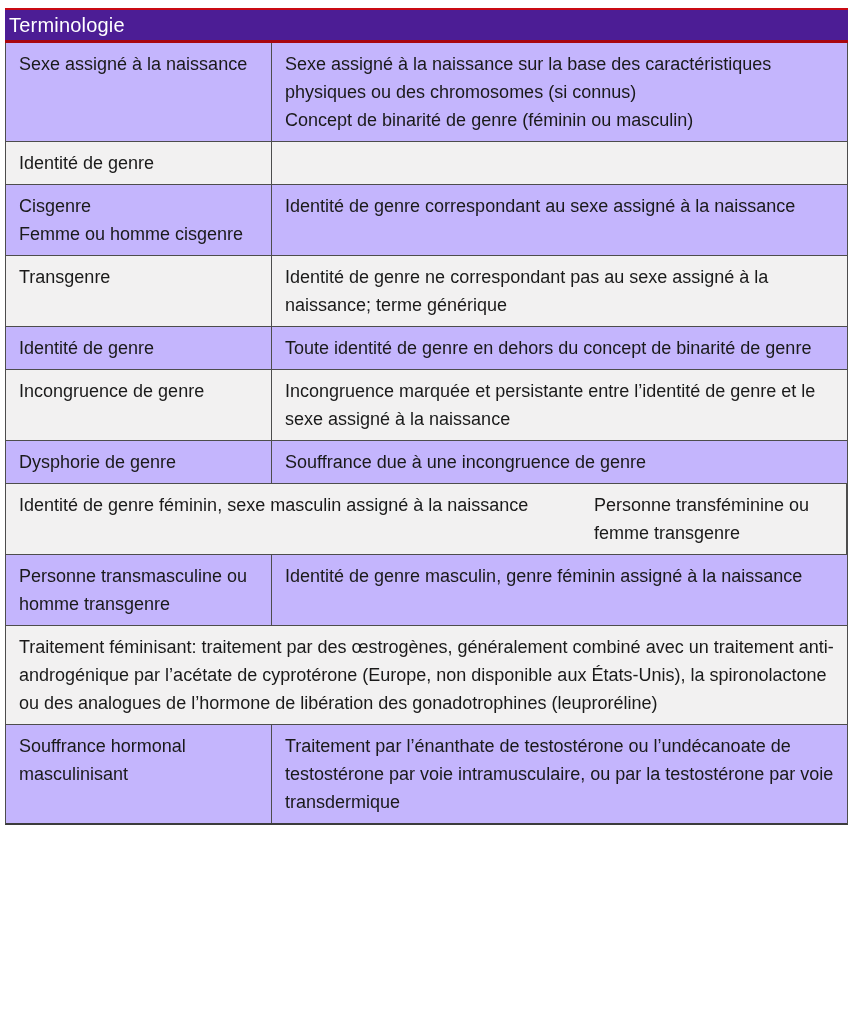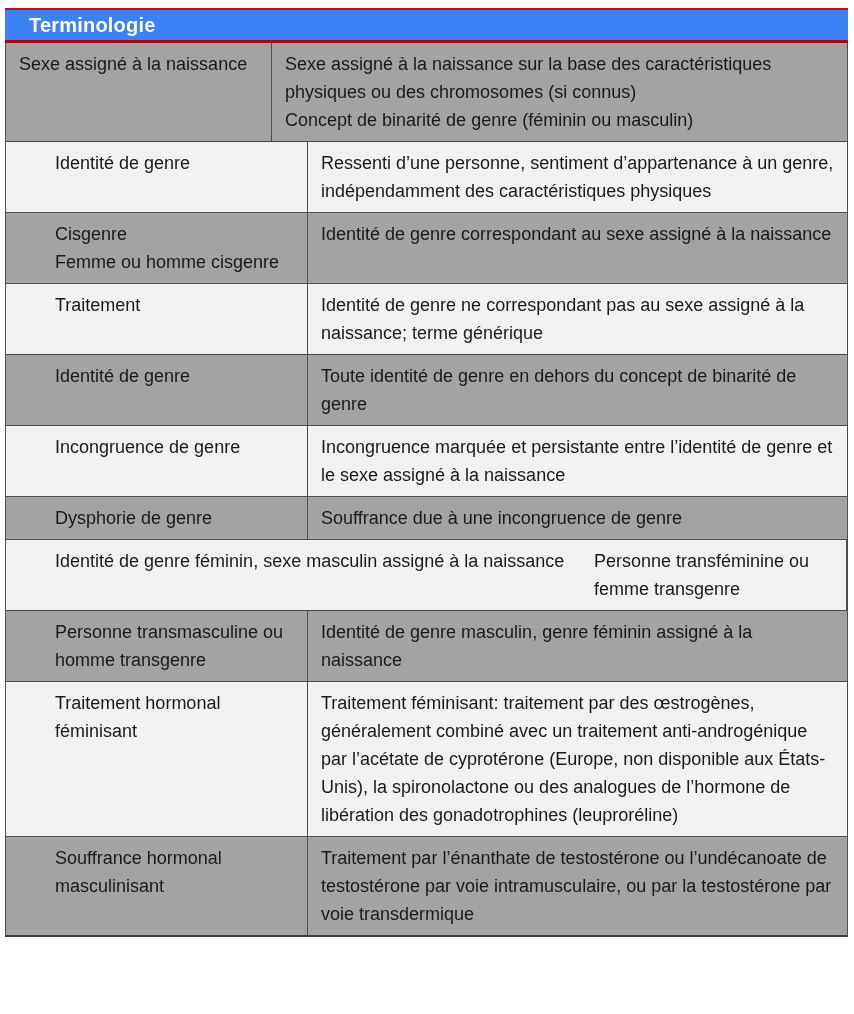--- a/index.html
+++ b/index.html
@@ -13,42 +13,41 @@
     height: 1014px;
     box-sizing: border-box;
     padding: 8px 6px 7px 5px;
     background: #ffffff;
   }
   .tbl {
     width: 100%;
     box-sizing: border-box;
   }
   .tbl-header {
-    background: #3b82f6;
+    background: #4c1d95;
     border-top: 2px solid #c90a14;
     border-bottom: 3px solid #a9060f;
     color: #ffffff;
-    font-weight: bold;
+    font-weight: normal;
     font-size: 20px;
     line-height: 30px;
-    padding: 0 0 0 24px;
+    padding: 0 0 0 4px;
     letter-spacing: 0.2px;
   }
   .tbl-body {
     border-left: 1px solid #4d4d4d;
     border-right: 1px solid #4d4d4d;
     border-bottom: 2px solid #3c3c3c;
   }
   .row {
     display: flex;
-    background: #a3a3a3;
+    background: #c4b5fd;
   }
   .row + .row {
     border-top: 1px solid #4d4d4d;
-    padding-left: 36px;
   }
   .row:nth-child(even) {
     background: #f2f1f1;
   }
   .cell {
     box-sizing: border-box;
     font-size: 18px;
     line-height: 28px;
     color: #1a1a1a;
     padding: 7px 12px 7px 13px;
@@ -74,30 +73,29 @@
 
     <div class="tbl-body">
 
       <div class="row">
         <div class="cell term">Sexe assigné à la naissance</div>
         <div class="cell def">Sexe assigné à la naissance sur la base des caractéristiques physiques ou des chromosomes (si connus)<br>Concept de binarité de genre (féminin ou masculin)</div>
       </div>
 
       <div class="row">
         <div class="cell term">Identité de genre</div>
-        <div class="cell def">Ressenti d’une personne, sentiment d’appartenance à un genre, indépendamment des caractéristiques physiques</div>
       </div>
 
       <div class="row">
         <div class="cell term">Cisgenre<br>Femme ou homme cisgenre</div>
         <div class="cell def">Identité de genre correspondant au sexe assigné à la naissance</div>
       </div>
 
       <div class="row">
-        <div class="cell term">Traitement</div>
+        <div class="cell term">Transgenre</div>
         <div class="cell def">Identité de genre ne correspondant pas au sexe assigné à la naissance; terme générique</div>
       </div>
 
 
       <div class="row">
         <div class="cell term">Identité de genre</div>
         <div class="cell def">Toute identité de genre en dehors du concept de binarité de genre</div>
       </div>
 
       <div class="row">
@@ -114,21 +112,20 @@
         <div class="cell def">Identité de genre féminin, sexe masculin assigné à la naissance</div>
         <div class="cell term">Personne transféminine ou femme transgenre</div>
       </div>
 
       <div class="row">
         <div class="cell term">Personne transmasculine ou homme transgenre</div>
         <div class="cell def">Identité de genre masculin, genre féminin assigné à la naissance</div>
       </div>
 
       <div class="row">
-        <div class="cell term">Traitement hormonal féminisant</div>
         <div class="cell def">Traitement féminisant: traitement par des œstrogènes, généralement combiné avec un traitement anti-androgénique par l’acétate de cyprotérone (Europe, non disponible aux États-Unis), la spironolactone ou des analogues de l’hormone de libération des gonadotrophines (leuproréline)</div>
       </div>
 
       <div class="row">
         <div class="cell term">Souffrance hormonal masculinisant</div>
         <div class="cell def">Traitement par l’énanthate de testostérone ou l’undécanoate de testostérone par voie intramusculaire, ou par la testostérone par voie transdermique</div>
       </div>
 
     </div>
   </div>

